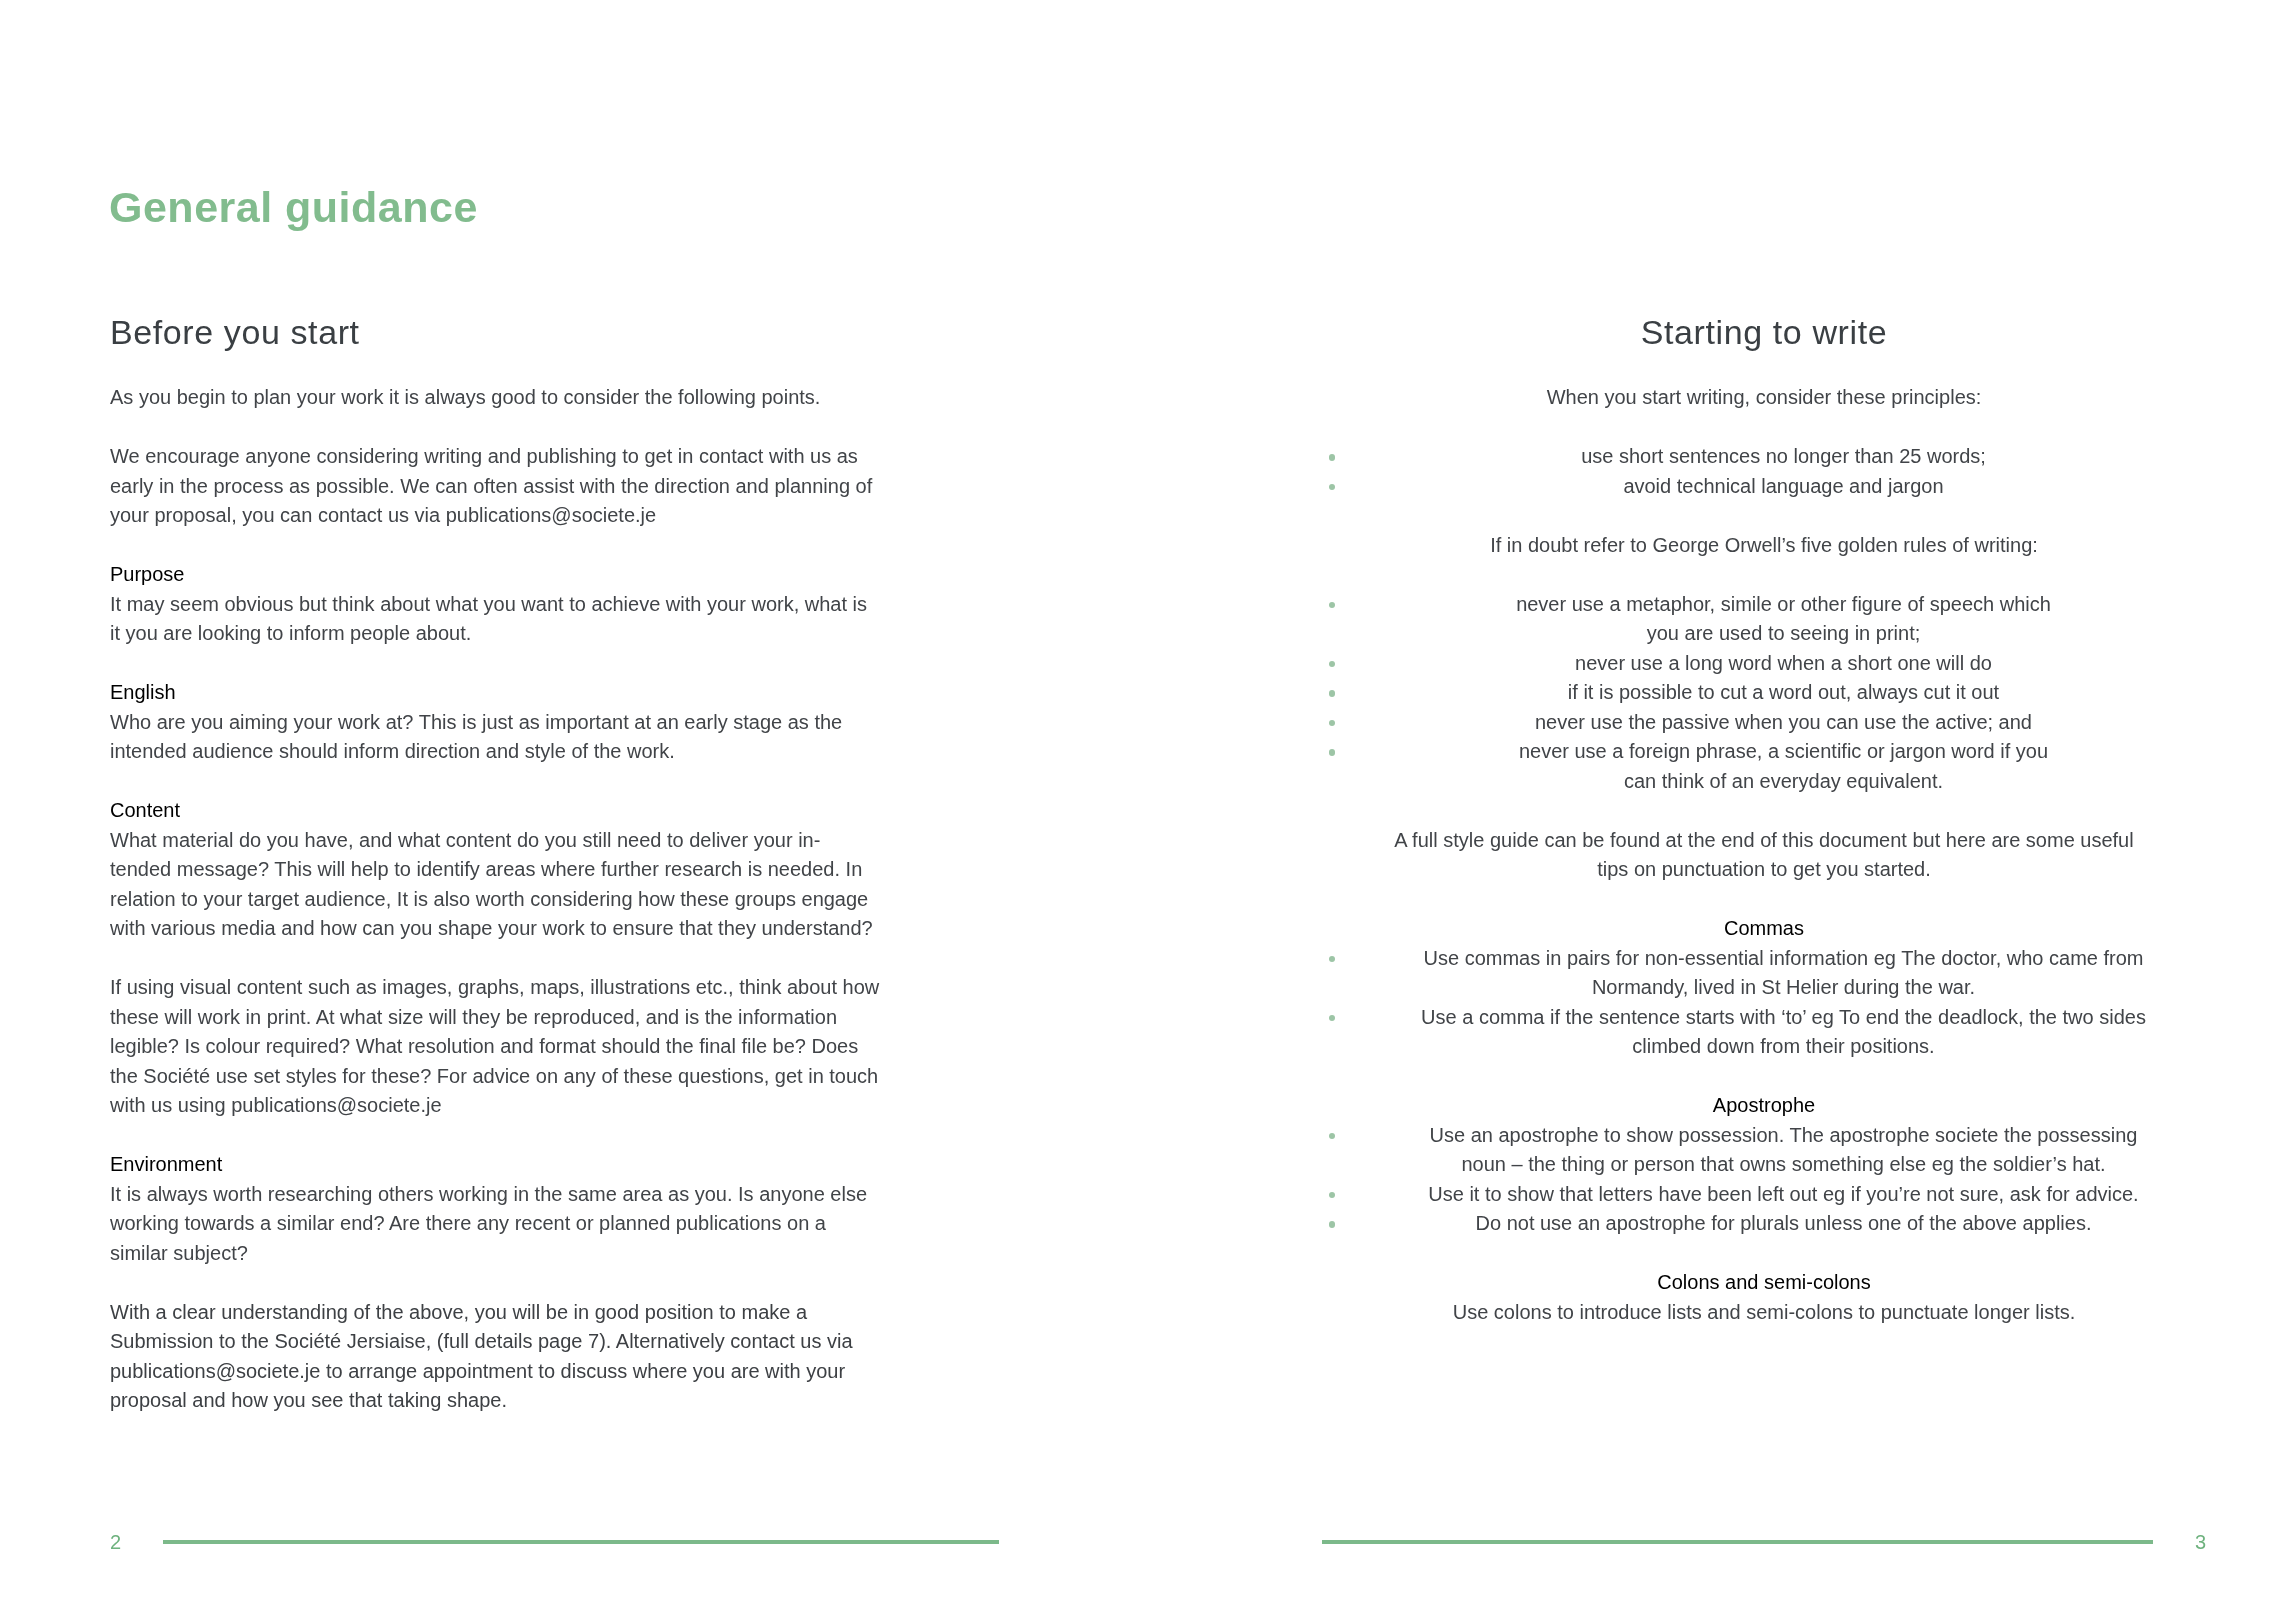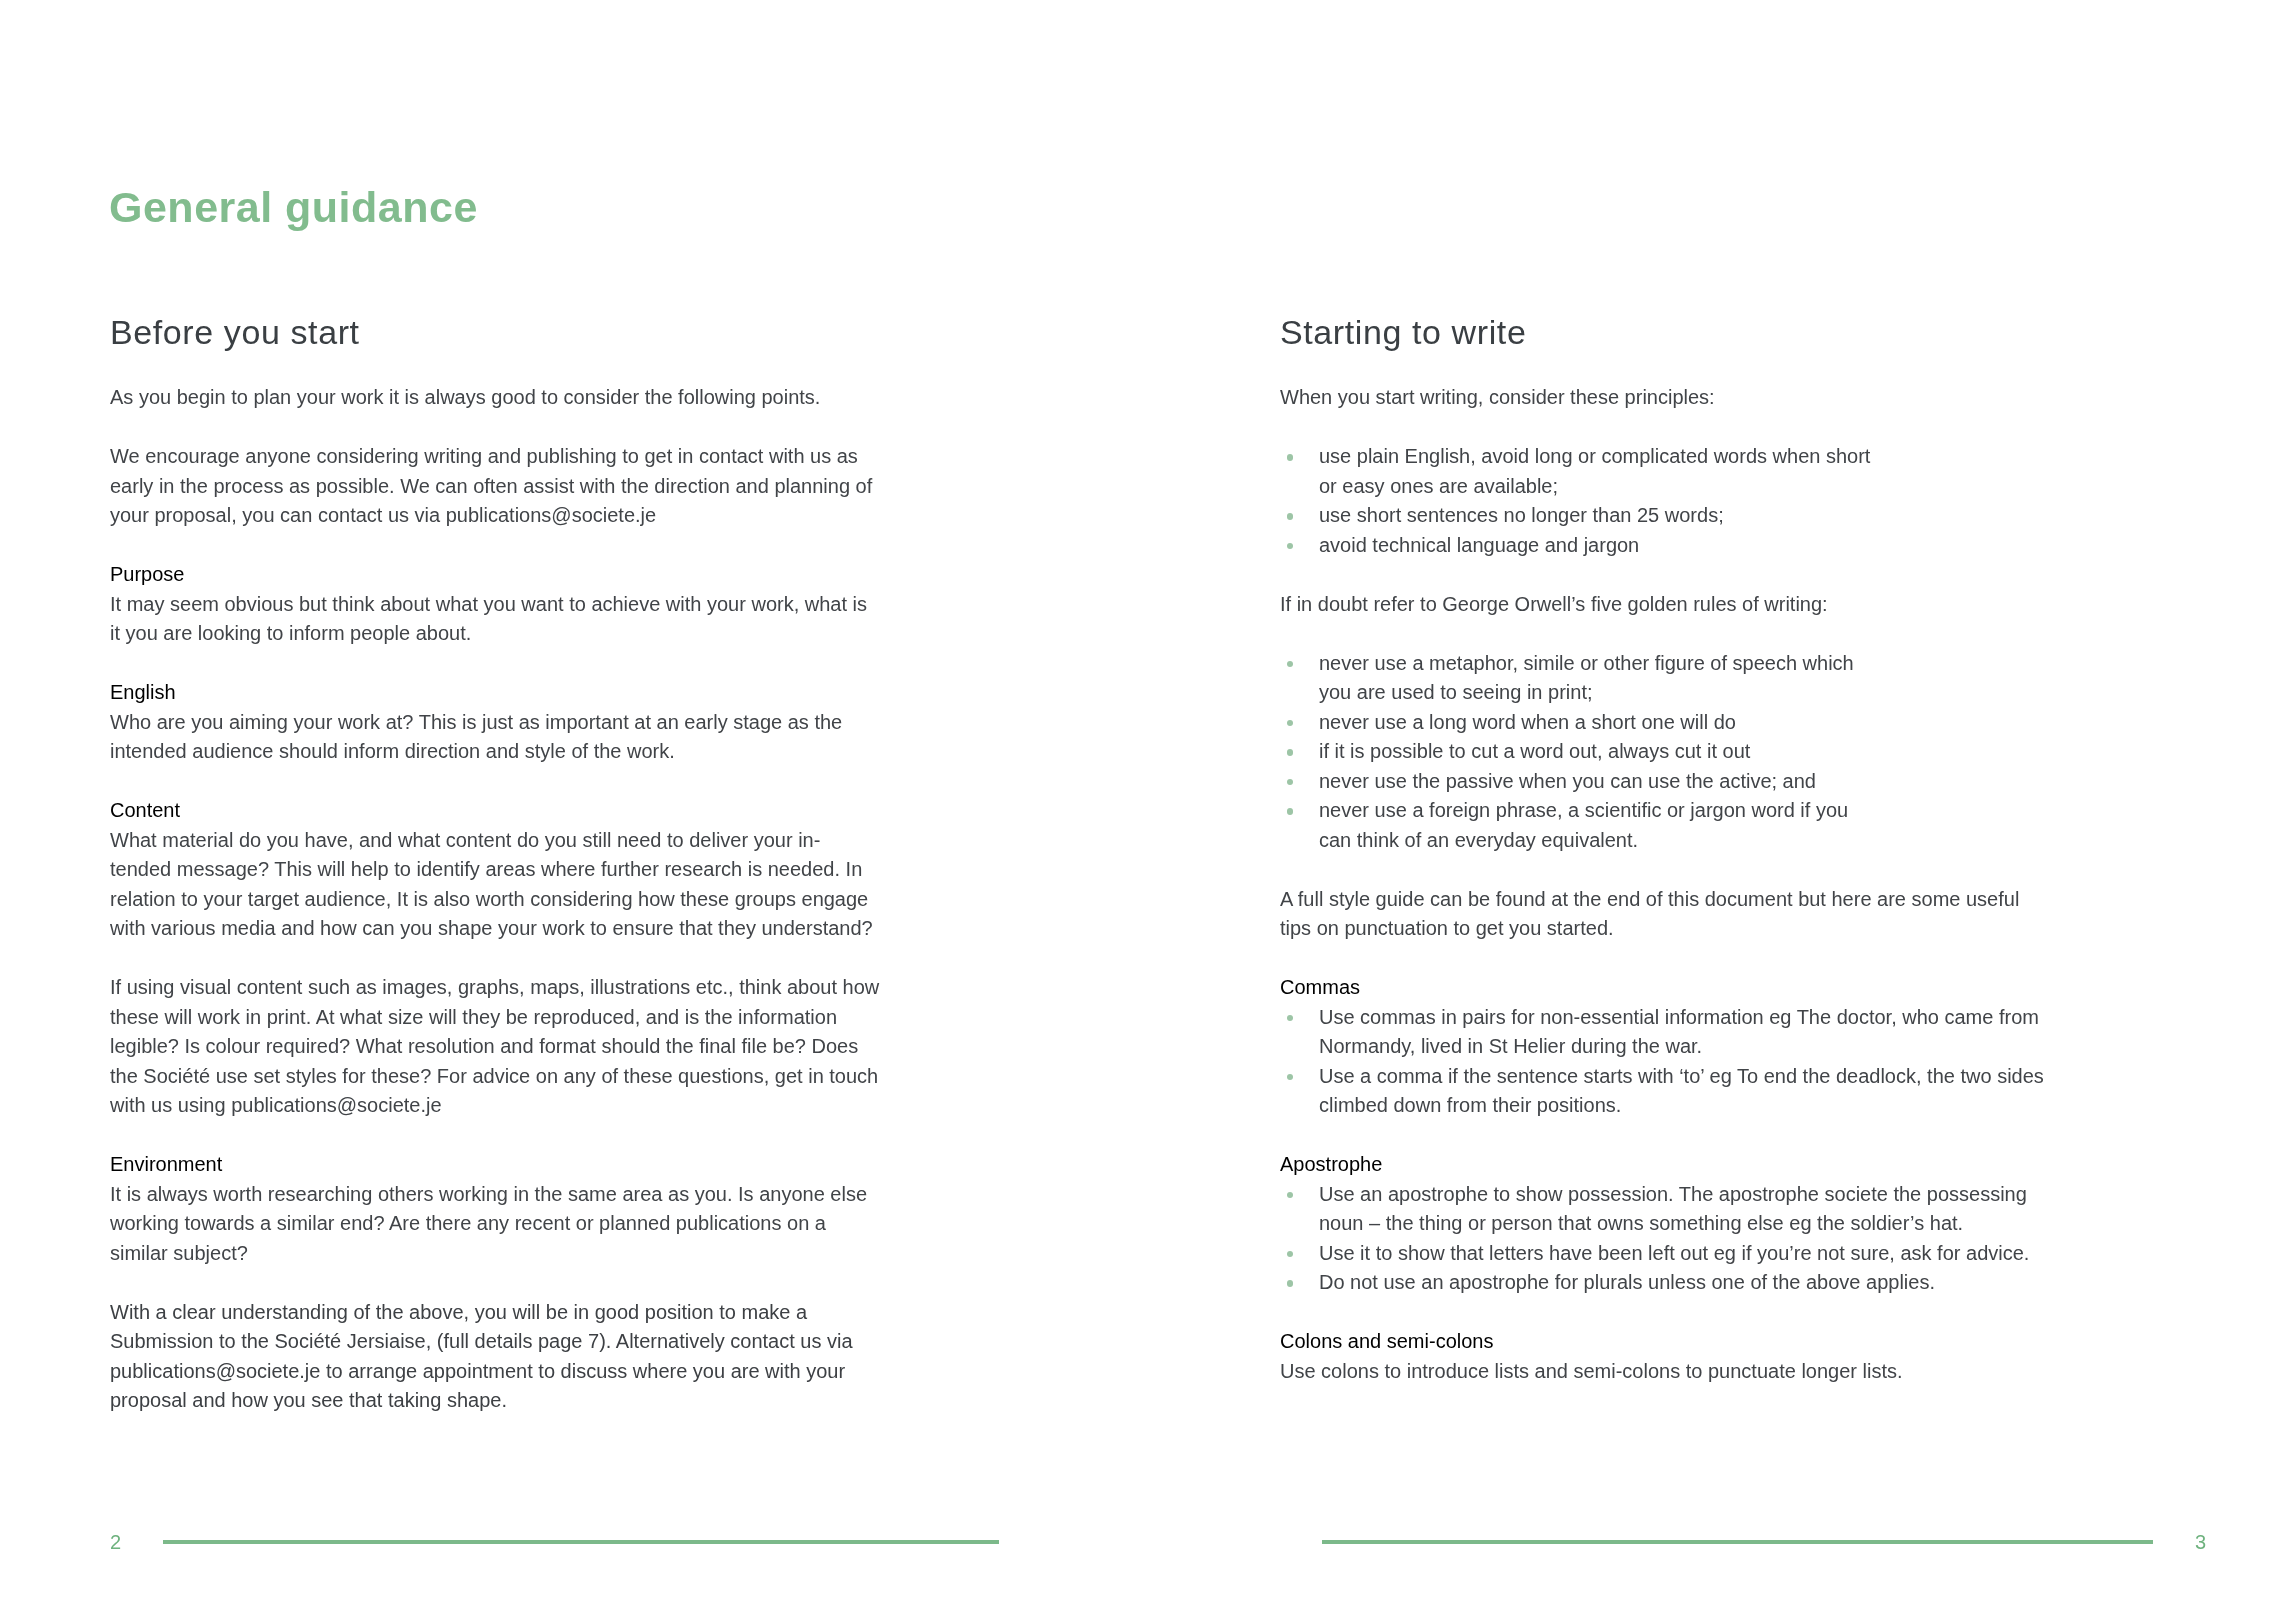--- a/index.html
+++ b/index.html
@@ -27,21 +27,21 @@
     color: #82bc8e;
     text-align: right;
   }
 
   .col {
     position: absolute;
     top: 316px;
     width: 888px;
   }
   .col-left  { left: 110px; }
-  .col-right { left: 1280px; width: 884px; }
+  .col-right { left: 1322px; width: 884px; text-align: center; }
 
   .col-heading {
     margin: 0 0 34px 0;
     font-size: 34px;
     line-height: 33px;
     font-weight: 400;
     letter-spacing: 0.6px;
     color: #3a3f43;
   }
 
@@ -159,25 +159,20 @@
   </div>
 
   <div class="col col-right">
     <h2 class="col-heading">Starting to write</h2>
 
     <p>When you start writing, consider these principles:</p>
 
     <ul class="bullets">
       <li>
         <span class="dot"></span>
-        <span class="li-text">use plain English, avoid long or complicated words when short
-or easy ones are available;</span>
-      </li>
-      <li>
-        <span class="dot"></span>
         <span class="li-text">use short sentences no longer than 25 words;</span>
       </li>
       <li>
         <span class="dot"></span>
         <span class="li-text">avoid technical language and jargon</span>
       </li>
     </ul>
 
     <p>If in doubt refer to George Orwell’s five golden rules of writing:</p>
 

